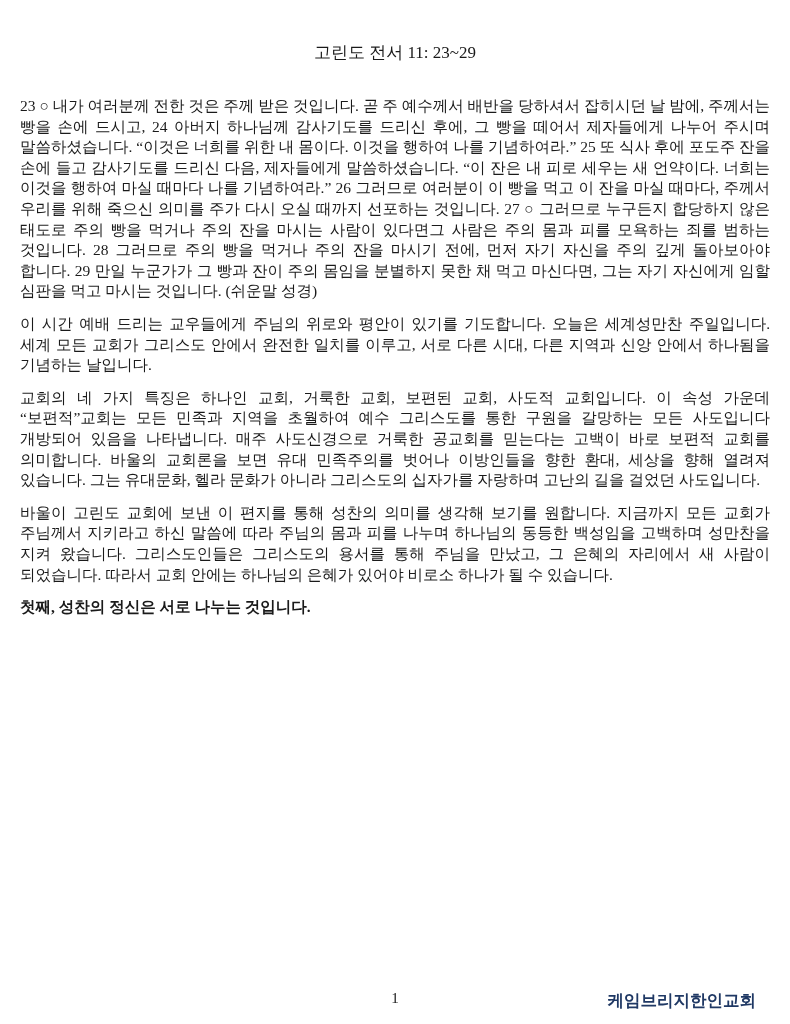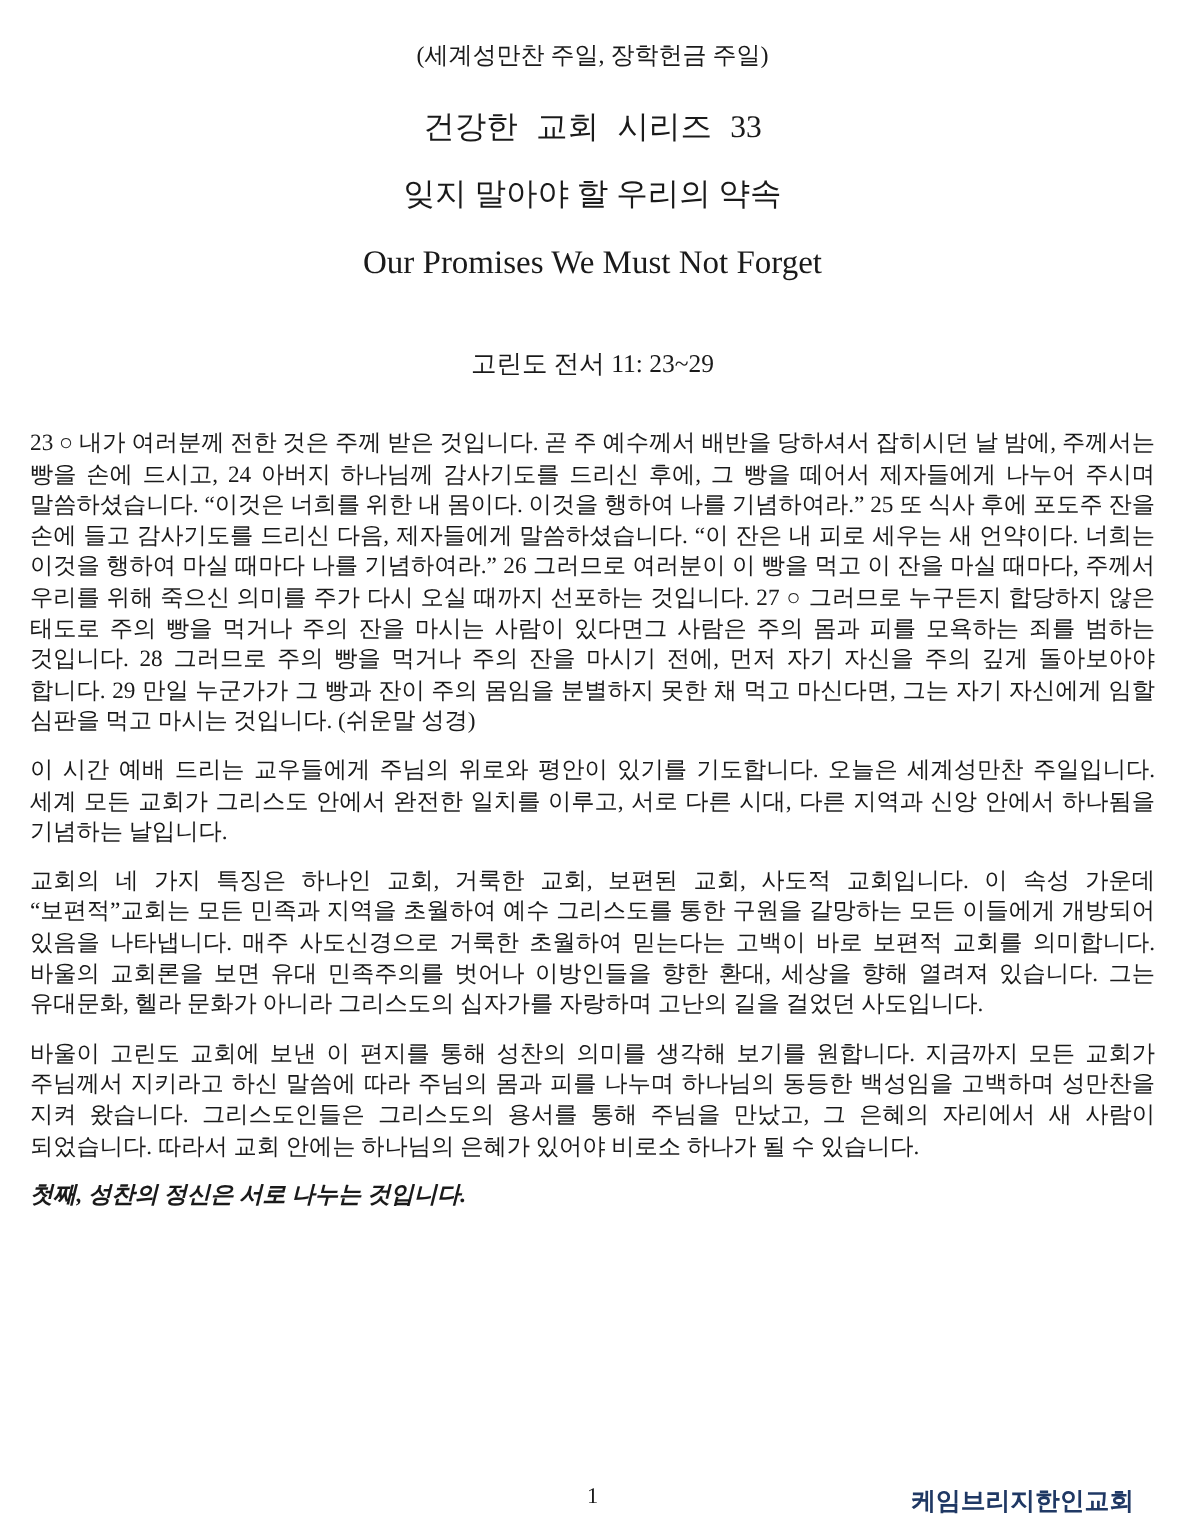--- a/index.html
+++ b/index.html
@@ -58,21 +58,20 @@
     text-align: justify;
     word-break: keep-all;
     overflow-wrap: break-word;
   }
   .section-heading {
     margin: 14px 0 0 0;
     font-size: 16px;
     font-weight: bold;
     line-height: 1.3;
     text-align: left;
-    font-style: italic;
   }
   .doc-footer {
     position: absolute;
     left: 0;
     right: 0;
     bottom: 12px;
     height: 22px;
   }
   .page-number {
     position: absolute;
@@ -88,33 +87,27 @@
     font-size: 16.5px;
     font-weight: bold;
     color: #1f3864;
   }
 </style>
 </head>
 <body>
 
 <div class="page">
 
-  <div class="doc-header">
-    <p class="header-note">(세계성만찬 주일, 장학헌금 주일)</p>
-    <h1 class="series-title">건강한 교회 시리즈 33</h1>
-    <h2 class="sermon-title-ko">잊지 말아야 할 우리의 약속</h2>
-    <h2 class="sermon-title-en">Our Promises We Must Not Forget</h2>
-  </div>
 
   <p class="scripture-ref">고린도 전서 11: 23~29</p>
 
   <div class="doc-body">
     <p>23 ○ 내가 여러분께 전한 것은 주께 받은 것입니다. 곧 주 예수께서 배반을 당하셔서 잡히시던 날 밤에, 주께서는 빵을 손에 드시고, 24 아버지 하나님께 감사기도를 드리신 후에, 그 빵을 떼어서 제자들에게 나누어 주시며 말씀하셨습니다. “이것은 너희를 위한 내 몸이다. 이것을 행하여 나를 기념하여라.” 25 또 식사 후에 포도주 잔을 손에 들고 감사기도를 드리신 다음, 제자들에게 말씀하셨습니다. “이 잔은 내 피로 세우는 새 언약이다. 너희는 이것을 행하여 마실 때마다 나를 기념하여라.” 26 그러므로 여러분이 이 빵을 먹고 이 잔을 마실 때마다, 주께서 우리를 위해 죽으신 의미를 주가 다시 오실 때까지 선포하는 것입니다. 27 ○ 그러므로 누구든지 합당하지 않은 태도로 주의 빵을 먹거나 주의 잔을 마시는 사람이 있다면그 사람은 주의 몸과 피를 모욕하는 죄를 범하는 것입니다. 28 그러므로 주의 빵을 먹거나 주의 잔을 마시기 전에, 먼저 자기 자신을 주의 깊게 돌아보아야 합니다. 29 만일 누군가가 그 빵과 잔이 주의 몸임을 분별하지 못한 채 먹고 마신다면, 그는 자기 자신에게 임할 심판을 먹고 마시는 것입니다. (쉬운말 성경)</p>
     <p>이 시간 예배 드리는 교우들에게 주님의 위로와 평안이 있기를 기도합니다. 오늘은 세계성만찬 주일입니다. 세계 모든 교회가 그리스도 안에서 완전한 일치를 이루고, 서로 다른 시대, 다른 지역과 신앙 안에서 하나됨을 기념하는 날입니다.</p>
-    <p>교회의 네 가지 특징은 하나인 교회, 거룩한 교회, 보편된 교회, 사도적 교회입니다. 이 속성 가운데 “보편적”교회는 모든 민족과 지역을 초월하여 예수 그리스도를 통한 구원을 갈망하는 모든 이들에게 개방되어 있음을 나타냅니다. 매주 사도신경으로 거룩한 초월하여 믿는다는 고백이 바로 보편적 교회를 의미합니다. 바울의 교회론을 보면 유대 민족주의를 벗어나 이방인들을 향한 환대, 세상을 향해 열려져 있습니다. 그는 유대문화, 헬라 문화가 아니라 그리스도의 십자가를 자랑하며 고난의 길을 걸었던 사도입니다.</p>
+    <p>교회의 네 가지 특징은 하나인 교회, 거룩한 교회, 보편된 교회, 사도적 교회입니다. 이 속성 가운데 “보편적”교회는 모든 민족과 지역을 초월하여 예수 그리스도를 통한 구원을 갈망하는 모든 사도입니다 개방되어 있음을 나타냅니다. 매주 사도신경으로 거룩한 공교회를 믿는다는 고백이 바로 보편적 교회를 의미합니다. 바울의 교회론을 보면 유대 민족주의를 벗어나 이방인들을 향한 환대, 세상을 향해 열려져 있습니다. 그는 유대문화, 헬라 문화가 아니라 그리스도의 십자가를 자랑하며 고난의 길을 걸었던 사도입니다.</p>
     <p>바울이 고린도 교회에 보낸 이 편지를 통해 성찬의 의미를 생각해 보기를 원합니다. 지금까지 모든 교회가 주님께서 지키라고 하신 말씀에 따라 주님의 몸과 피를 나누며 하나님의 동등한 백성임을 고백하며 성만찬을 지켜 왔습니다. 그리스도인들은 그리스도의 용서를 통해 주님을 만났고, 그 은혜의 자리에서 새 사람이 되었습니다. 따라서 교회 안에는 하나님의 은혜가 있어야 비로소 하나가 될 수 있습니다.</p>
     <p class="section-heading">첫째, 성찬의 정신은 서로 나누는 것입니다.</p>
   </div>
 
   <div class="doc-footer">
     <span class="page-number">1</span>
     <span class="church-name">케임브리지한인교회</span>
   </div>
 
 </div>

